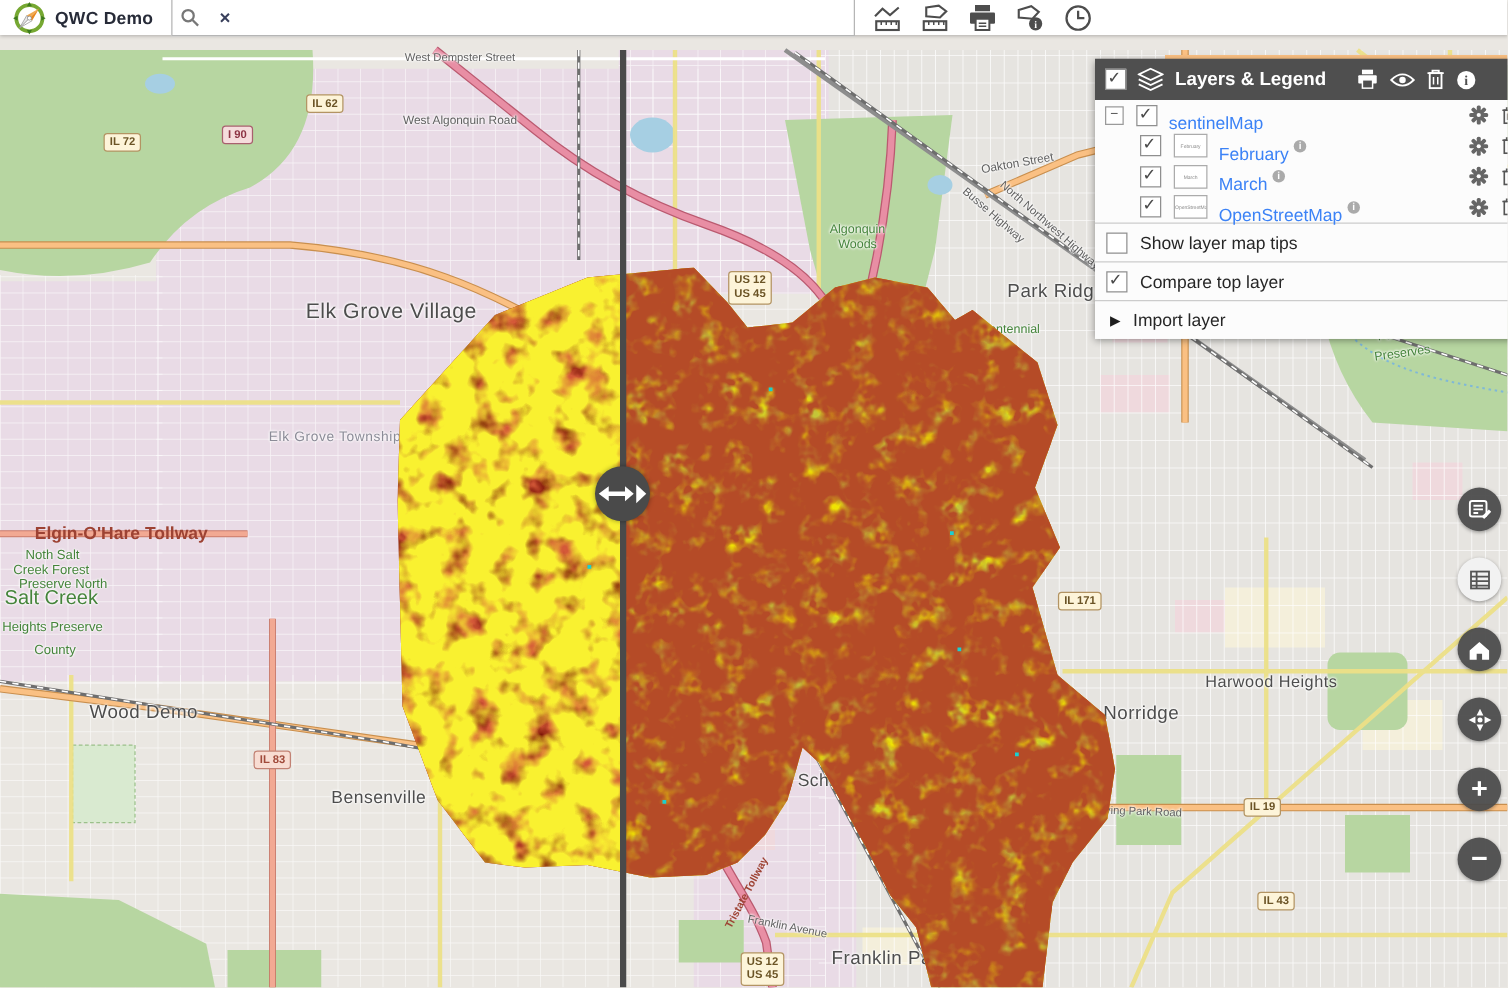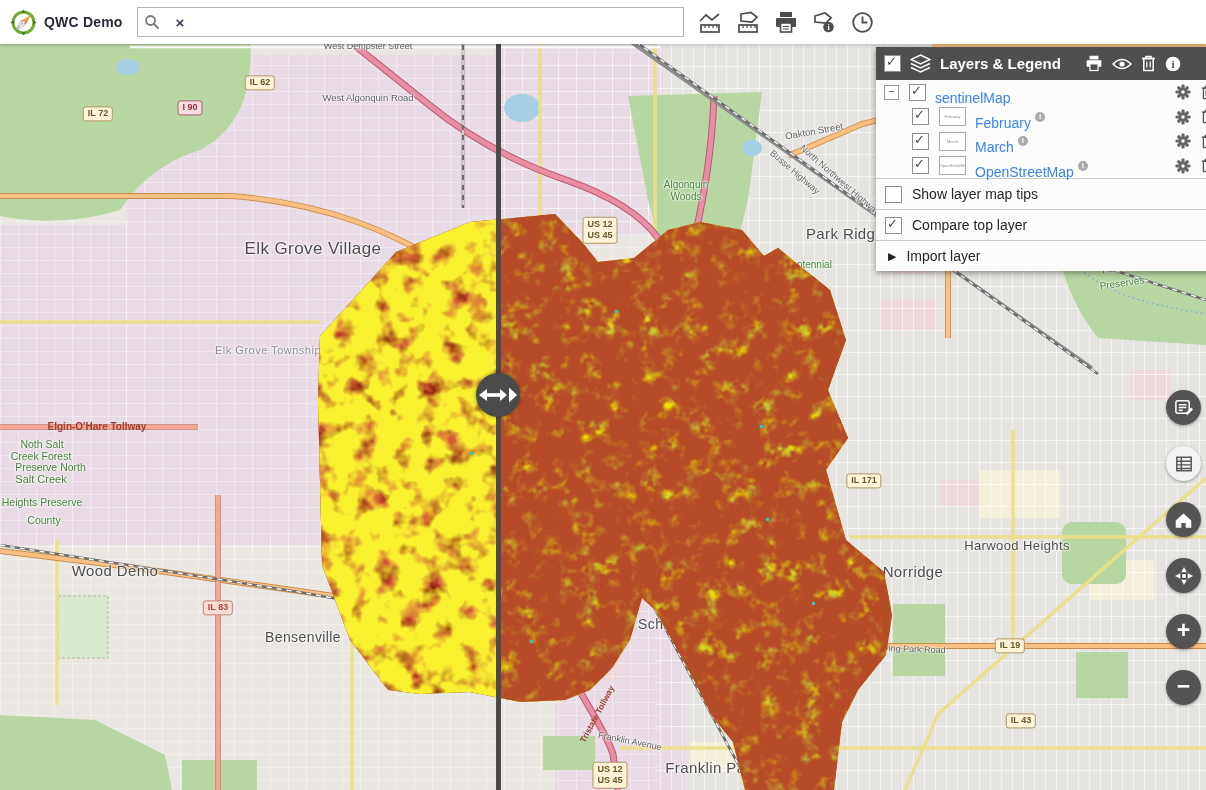--- a/index.html
+++ b/index.html
@@ -26,21 +26,21 @@
          font-weight:bold;padding:1px 4px;line-height:1.25;text-align:center;white-space:nowrap;}
   .badge.i{background:#f5dcdc;border-color:#a8606e;color:#8d3545;}
   .badge.salmon{background:#f8dcd2;border-color:#c28274;color:#a04a3a;margin-top:16px;}
 
   
   #compare-line{position:absolute;top:40px;bottom:0;width:5px;background:#4a4a4a;z-index:12;}
   #compare-handle{position:absolute;width:44px;height:44px;border-radius:50%;
                   background:#4a4a4a;z-index:13;box-shadow:0 0 4px rgba(0,0,0,.4);cursor:ew-resize;}
 
   
-  #topbar{position:absolute;left:0;top:0;width:1206px;height:44px;background:#fff;
+  #topbar{position:absolute;left:0;top:0;width:1206px;height:28px;background:#fff;
           z-index:40;box-shadow:0 1px 3px rgba(0,0,0,.25);display:flex;align-items:center;}
   #brand{display:flex;align-items:center;gap:7px;padding:0 14px 0 10px;}
   #brand-text{font-size:14px;font-weight:bold;color:#272b38;letter-spacing:.2px;}
   #searchbox{position:relative;width:545px;height:28px;border:1px solid #b5b5b5;background:#fff;
              display:flex;align-items:center;}
   #searchbox input{border:0;outline:none;flex:1;font-size:15px;color:#444;padding:0 4px;
                    font-family:inherit;}
   #searchbox input::placeholder{color:#9b9b9b;}
   .sicon{padding:0 6px;display:flex;align-items:center;}
   #search-clear{font-size:15px;font-weight:bold;color:#39405c;padding:0 10px;cursor:pointer;}
@@ -240,24 +240,24 @@
       <span class="mlabel green" style="left: 686px; top: 196px; font-size: 10px;">Woods</span>
       <span class="mlabel town" style="left: 845px; top: 233px; font-size: 15px;">Park Ridge</span>
       <span class="mlabel green" style="left: 808px; top: 264px; font-size: 10px;">Centennial</span>
       <span class="mlabel green" style="left: 1116px; top: 268px; font-size: 10px; transform: translate(-50%, -50%) rotate(-8deg);">Forest</span>
       <span class="mlabel green" style="left: 1122px; top: 283px; font-size: 10px; transform: translate(-50%, -50%) rotate(-8deg);">Preserves</span>
       <span class="mlabel town" style="left: 313px; top: 249px; font-size: 17px;">Elk Grove Village</span>
       <span class="mlabel township" style="left: 268px; top: 350px; font-size: 11px;">Elk Grove Township</span>
       <span class="mlabel green" style="left: 42px; top: 444px; font-size: 10.5px;">Noth Salt</span>
       <span class="mlabel green" style="left: 41px; top: 456px; font-size: 10.5px;">Creek Forest</span>
       <span class="mlabel green" style="left: 41px; top: 467px; font-size: 10.5px; padding-left: 19px;">Preserve North</span>
-      <span class="mlabel green" style="left: 41px; top: 479px; font-size: 11px;">Salt Creek</span>
+      <span class="mlabel green" style="left: 41px; top: 479px; font-size: 16px;">Salt Creek</span>
       <span class="mlabel green" style="left: 44px; top: 520px; font-size: 10.5px;">County</span>
       <span class="mlabel green" style="left: 42px; top: 502px; font-size: 10.5px;">Heights Preserve</span>
-      <span class="mlabel roadname" style="left: 97px; top: 426px; font-size: 10px;">Elgin-O'Hare Tollway</span>
+      <span class="mlabel roadname" style="left: 97px; top: 426px; font-size: 14px;">Elgin-O'Hare Tollway</span>
       <span class="mlabel town" style="left: 115px; top: 570px; font-size: 15px;">Wood Demo</span>
       <span class="mlabel town" style="left: 303px; top: 637px; font-size: 14px;">Bensenville</span>
       <span class="mlabel town" style="left: 680px; top: 624px; font-size: 14px; z-index: 9; position: absolute;">Schiller Park</span>
       <span class="mlabel town" style="left: 712px; top: 767px; font-size: 15px;">Franklin Park</span>
       <span class="mlabel street" style="left: 630px; top: 741px; font-size: 9px; transform: translate(-50%, -50%) rotate(11deg);">Franklin Avenue</span>
       <span class="mlabel roadname" style="left: 597px; top: 714px; font-size: 8.5px; transform: translate(-50%, -50%) rotate(-62deg);">Tristate Tollway</span>
       <span class="mlabel town" style="left: 913px; top: 571px; font-size: 15px;">Norridge</span>
       <span class="mlabel town" style="left: 1017px; top: 545px; font-size: 13px;">Harwood Heights</span>
       <span class="mlabel street" style="left: 912px; top: 649px; font-size: 9px; transform: translate(-50%, -50%) rotate(2deg);">Irving Park Road</span>
     </div>

